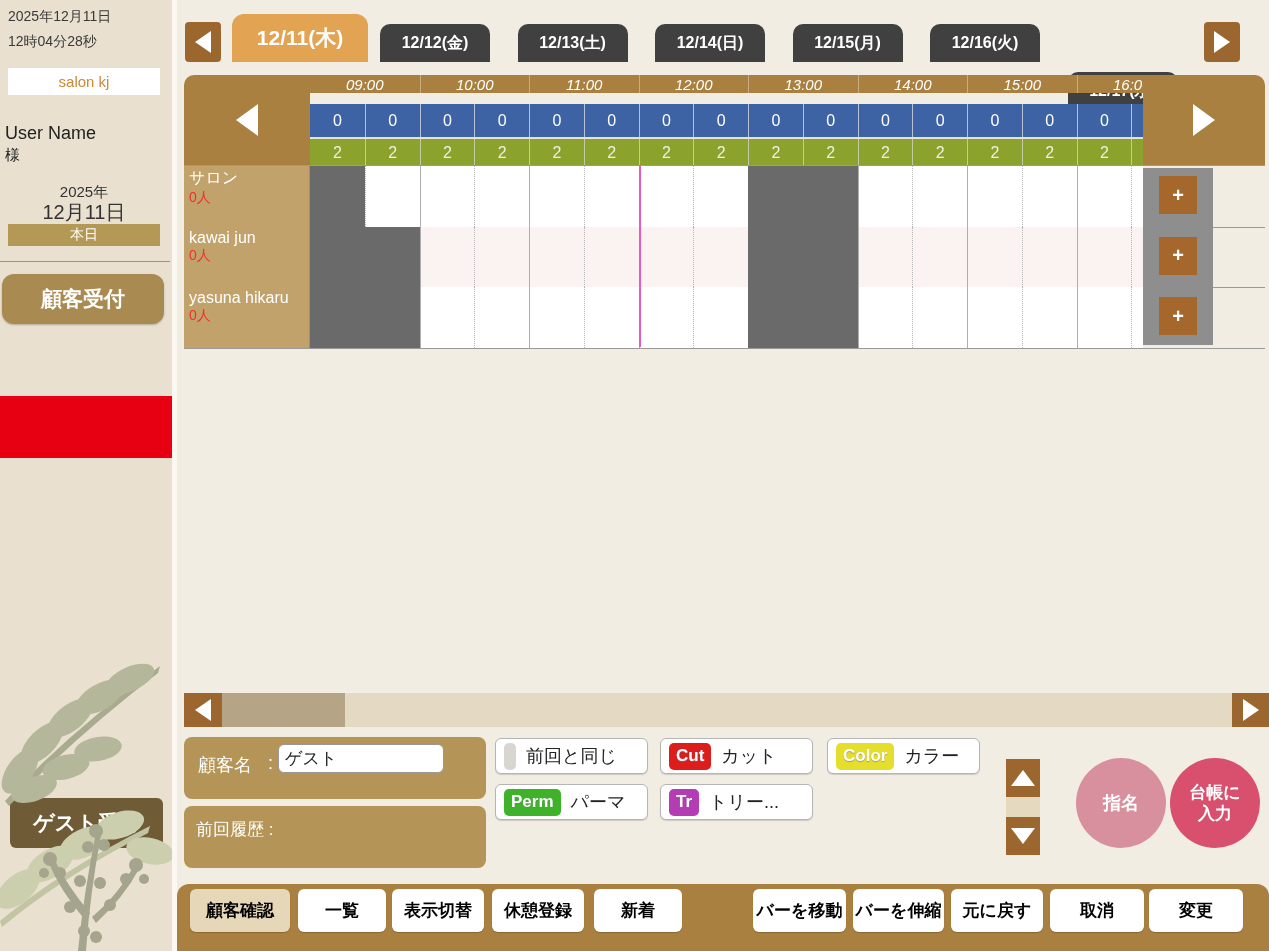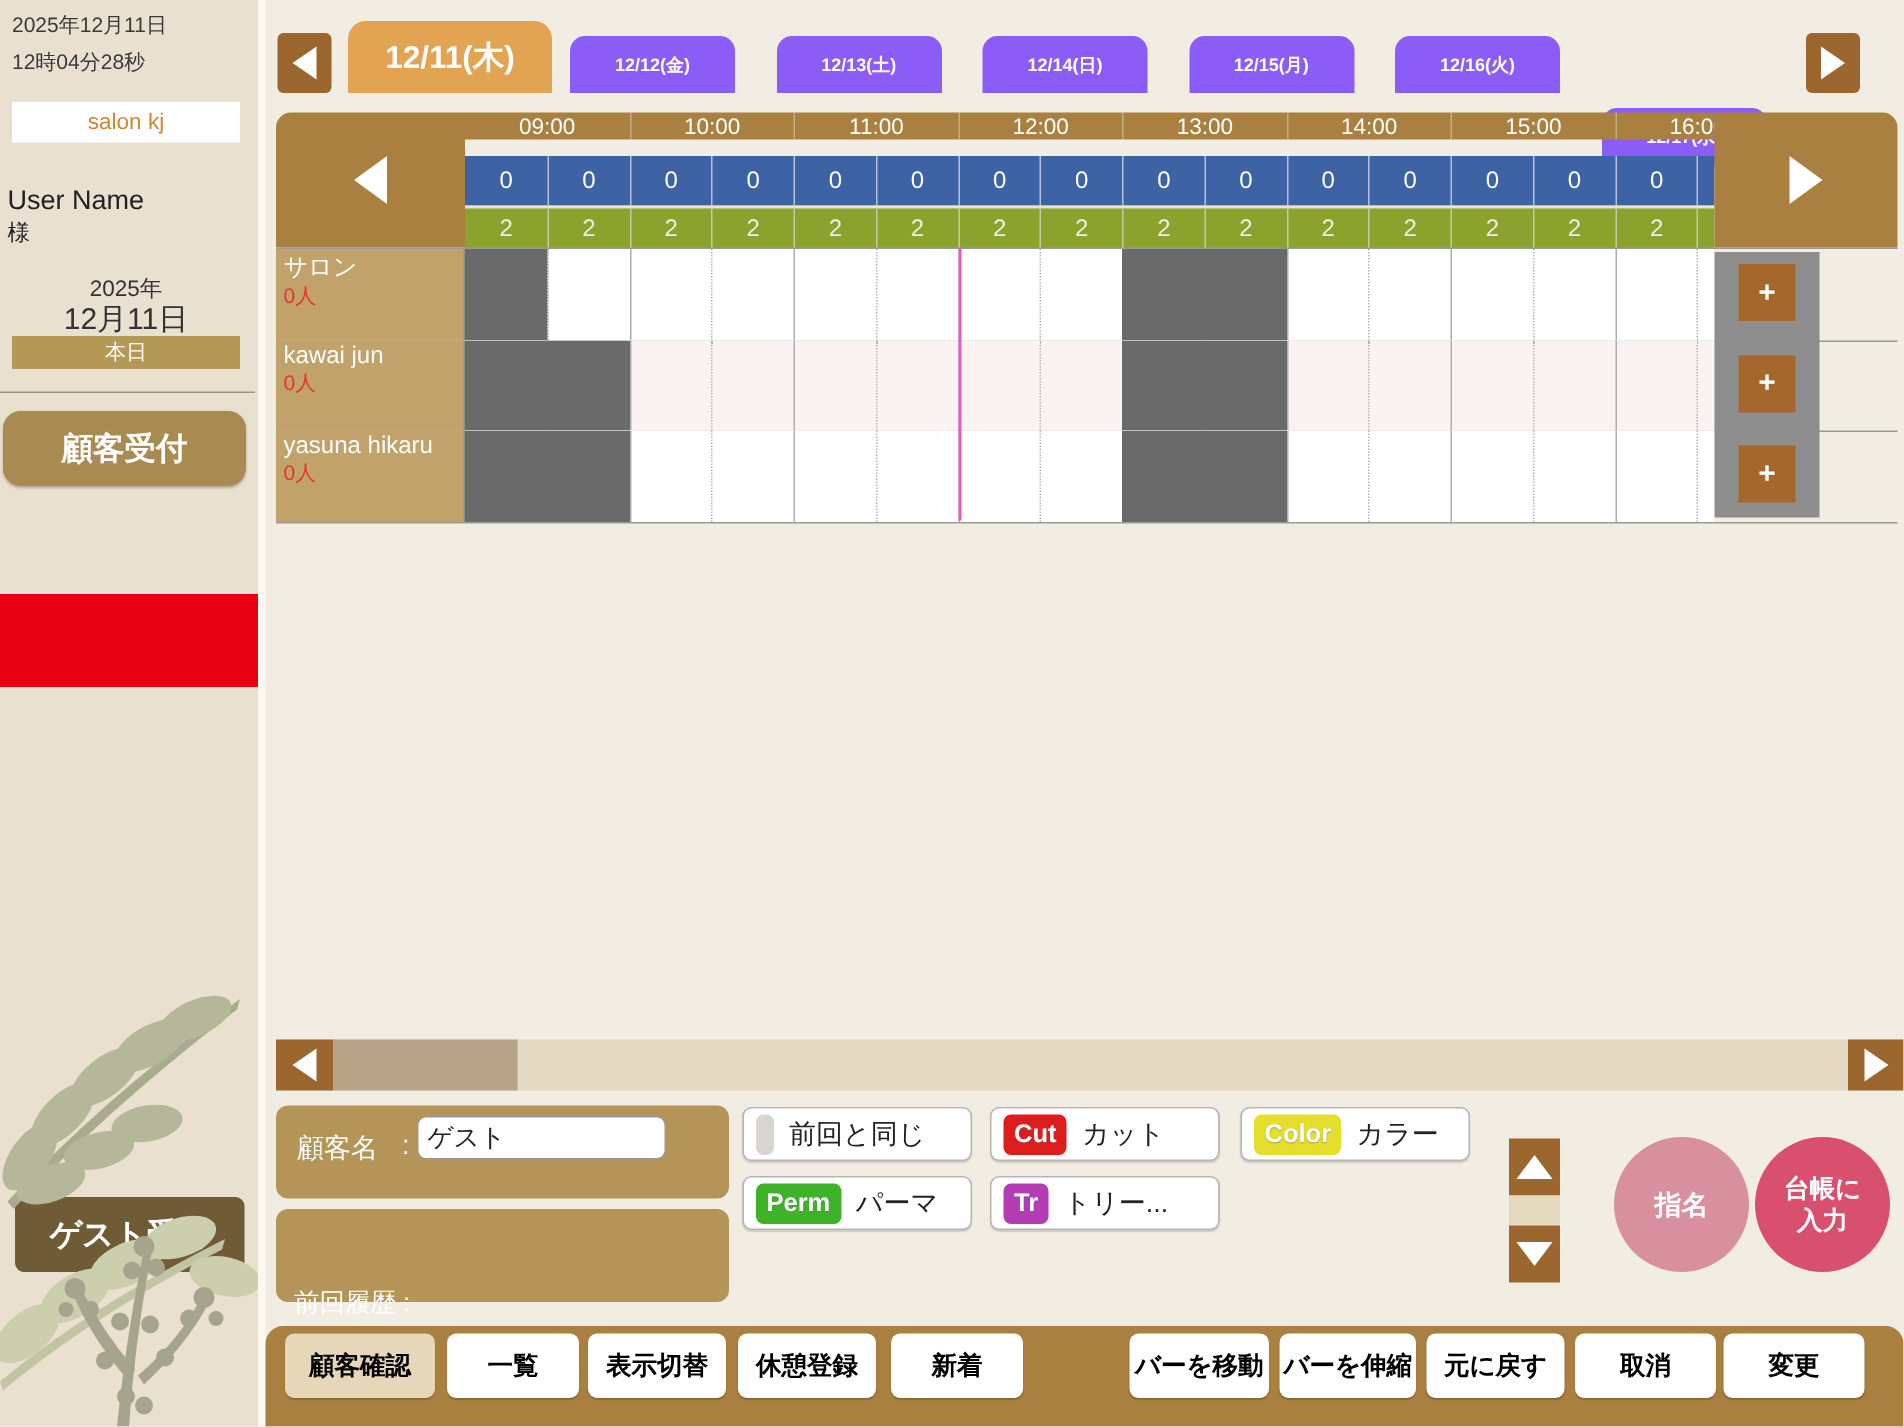--- a/index.html
+++ b/index.html
@@ -37,31 +37,31 @@
   .nav-arrow{width:36px;height:40px;background:#9c672e;border-radius:4px;display:flex;
              align-items:center;justify-content:center;cursor:pointer;}
   #tab-prev{left:185px;top:22px;}
   #tab-next{left:1204px;top:22px;}
   .tri{width:0;height:0;border-style:solid;}
   .tri-left{border-width:11px 16px 11px 0;border-color:transparent #fff transparent transparent;}
   .tri-right{border-width:11px 0 11px 16px;border-color:transparent transparent transparent #fff;}
   #tab-active{left:232px;top:14px;width:136px;height:48px;background:#e2a352;
               border-radius:12px 12px 0 0;color:#fff;font-size:21px;font-weight:bold;
               display:flex;align-items:center;justify-content:center;cursor:pointer;}
-  .tab-inactive{top:24px;width:110px;height:38px;background:#8b5cf6;border-radius:10px 10px 0 0;
-              color:#fff;font-size:12px;font-weight:bold;display:flex;align-items:center;
+  .tab-inactive{top:24px;width:110px;height:38px;background:#404040;border-radius:10px 10px 0 0;
+              color:#fff;font-size:16px;font-weight:bold;display:flex;align-items:center;
               justify-content:center;cursor:pointer;position:absolute;}
 
   
   #grid{left:184px;top:75px;width:1081px;height:272px;}
   #grid-corner{left:0;top:0;width:126px;height:90px;background:#a9803f;border-radius:10px 0 0 0;
                display:flex;align-items:center;justify-content:center;cursor:pointer;}
   #grid-right{left:959px;top:0;width:122px;height:90px;background:#a9803f;border-radius:0 10px 0 0;
               display:flex;align-items:center;justify-content:center;cursor:pointer;}
-  #hours-strip{left:126px;top:0;width:833px;height:18px;background:#a9803f;overflow:hidden;display:flex;}
+  #hours-strip{left:126px;top:0;width:833px;height:18px;background:#a9803f;overflow:hidden;display:flex;font-style:italic;}
   .hour-cell{width:109.5px;flex:0 0 109.5px;color:#fff;font-size:15px;display:flex;
              align-items:center;justify-content:center;border-left:1px solid rgba(255,255,255,.35);box-sizing:border-box;}
   .hour-cell:first-child{border-left:none;}
   #blue-strip{left:126px;top:29px;width:833px;height:33px;background:#3e63a4;overflow:hidden;display:flex;}
   .blue-cell{flex:0 0 54.75px;width:54.75px;color:#fff;font-size:16px;display:flex;align-items:center;
              justify-content:center;border-left:1px solid #b9c2d6;box-sizing:border-box;}
   .blue-cell:first-child{border-left:none;}
   #green-strip{left:126px;top:62px;width:833px;height:28px;background:#8ba32d;overflow:hidden;
                display:flex;border-top:2px solid #e8e4d4;box-sizing:content-box;}
   .green-cell{flex:0 0 54.75px;width:54.75px;color:#eef0e2;font-size:16px;display:flex;align-items:center;
@@ -95,21 +95,21 @@
 
   
   .panel-box{background:#b59557;border-radius:8px;}
   #customer-box{left:184px;top:737px;width:302px;height:62px;}
   #customer-label{position:absolute;left:14px;top:16px;color:#fff;font-size:18px;}
   #customer-colon{position:absolute;left:84px;top:16px;color:#fff;font-size:18px;}
   #customer-input{position:absolute;left:94px;top:7px;width:152px;height:27px;border:1px solid #999;
                   border-radius:6px;font-size:17px;padding:0 6px;color:#222;background:#fff;
                   font-family:"Liberation Sans","DejaVu Sans",sans-serif;}
   #history-box{left:184px;top:806px;width:302px;height:62px;}
-  #history-label{position:absolute;left:12px;top:12px;color:#fff;font-size:17px;margin-top:39px;}
+  #history-label{position:absolute;left:12px;top:12px;color:#fff;font-size:17px;}
 
   .menu-btn{position:absolute;height:36px;background:#fff;border:1px solid #b5b5b5;border-radius:6px;
             display:flex;align-items:center;padding:0 8px;gap:10px;cursor:pointer;width:153px;box-sizing:border-box;
             box-shadow:0 1px 1px rgba(0,0,0,.15);}
   .menu-badge{height:27px;border-radius:5px;color:#fff;font-weight:bold;font-size:17px;
               display:flex;align-items:center;justify-content:center;padding:0 7px;
               text-shadow:0 1px 1px rgba(120,120,120,.6);text-align:center;}
   .menu-badge.empty{width:12px;padding:0;background:linear-gradient(#eceae6,#cfccc6);}
   .menu-label{font-size:18px;color:#222;white-space:nowrap;}
 

